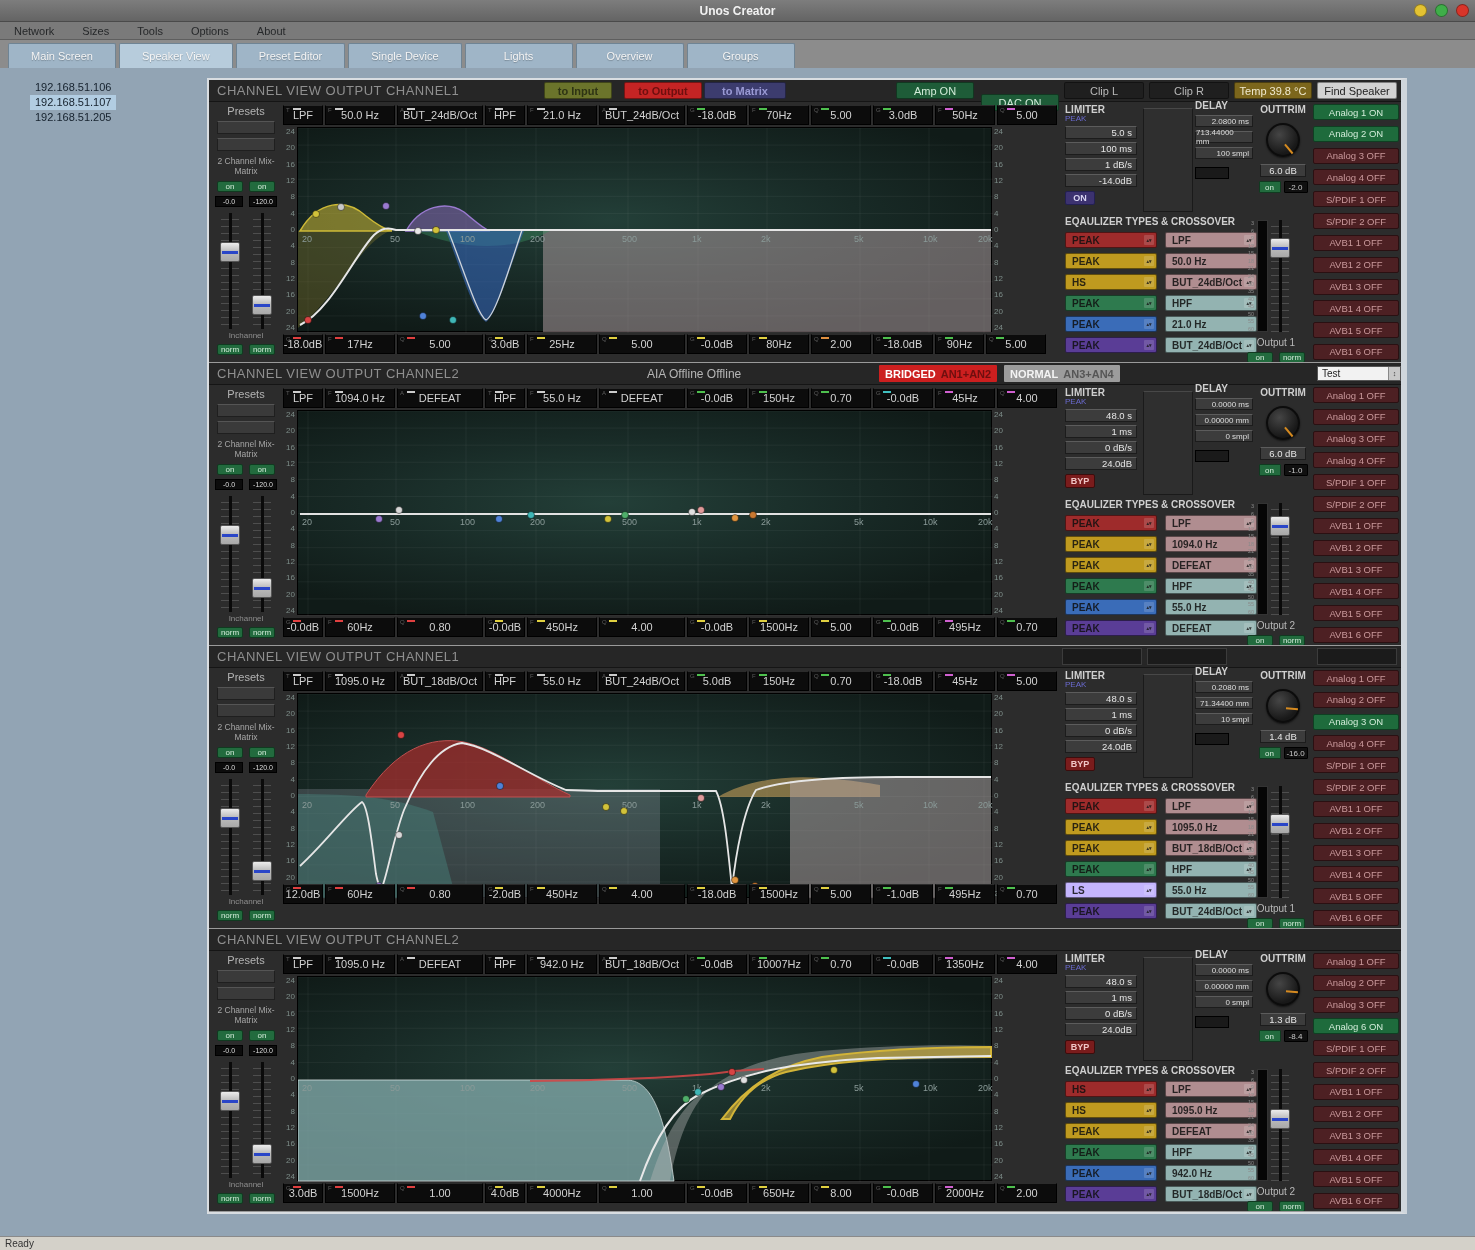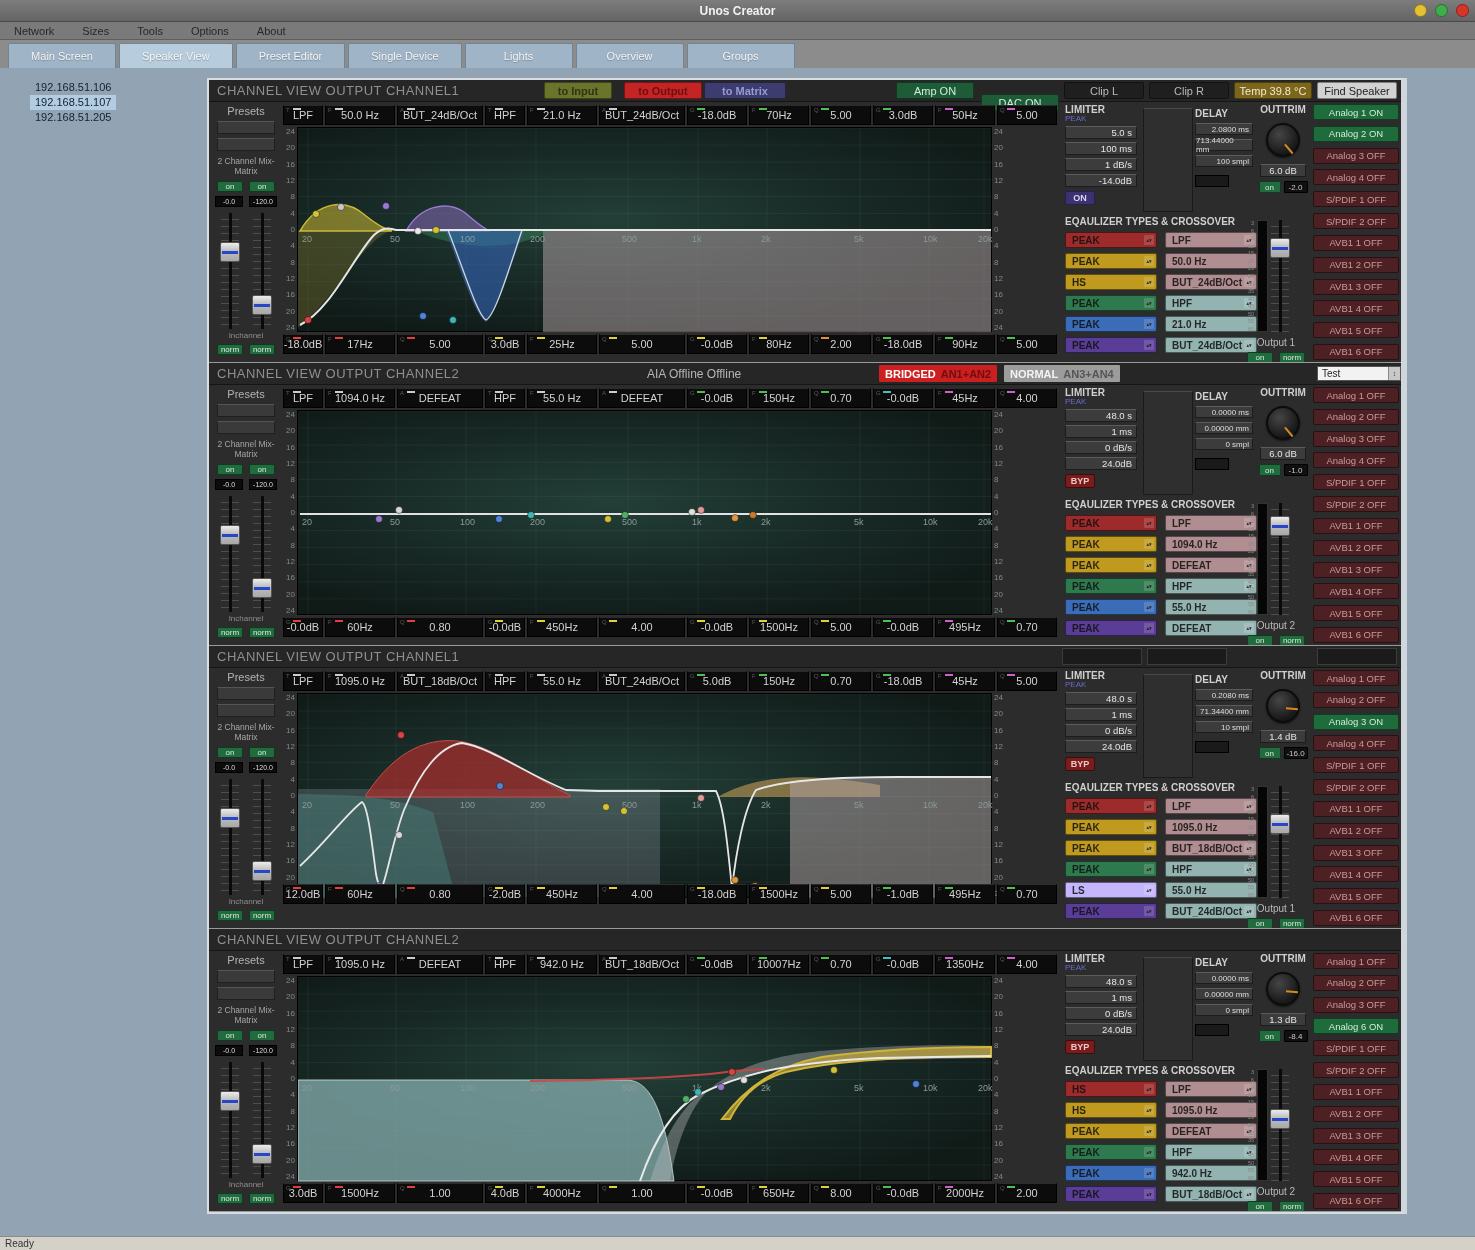--- a/index.html
+++ b/index.html
@@ -53,21 +53,21 @@
 .ylab.r{align-items:flex-start;padding-left:2px;}
 .plot{width:695px;height:205px;background:radial-gradient(ellipse 65% 60% at 45% 45%,#233f38 0%,#182a26 55%,#101b18 100%);border:1px solid #000;}
 .seclabel{color:#cfcfcf;font-size:10px;font-weight:bold;}
 .limiter{position:absolute;left:856px;top:24px;width:74px;}
 .limsub{color:#6a6ad0;font-size:8px;margin-top:-1px;}
 .vbox{width:72px;height:13px;background:#3c3c3c;border:1px solid #1c1c1c;border-top-color:#5c5c5c;color:#e6e6e6;font-size:9.5px;display:flex;align-items:center;justify-content:flex-end;padding-right:4px;margin-top:3px;}
 .limbtn{margin-top:4px;width:30px;height:14px;font-size:9px;font-weight:bold;display:flex;align-items:center;justify-content:center;border-radius:2px;}
 .limbtn.onp{background:#3c3270;color:#d8d4f0;border:1px solid #232052;}
 .limbtn.byp{background:#7a1c1c;color:#f0c6c6;border:1px solid #3c0d0d;}
 .blankbox{position:absolute;left:934px;top:28px;width:50px;height:104px;background:#2f2f2f;border:1px solid #1a1a1a;border-top-color:#484848;}
-.delay{position:absolute;left:986px;top:28px;width:60px;}
+.delay{position:absolute;left:986px;top:20px;width:60px;}
 .dbox{width:58px;height:12px;background:#3c3c3c;border:1px solid #1c1c1c;border-top-color:#5c5c5c;color:#dedede;font-size:8px;display:flex;align-items:center;justify-content:flex-end;padding-right:3px;margin-top:4px;}
 .dempty{width:34px;height:12px;background:#1a1a1a;border:1px solid #000;margin-top:8px;}
 .outtrim{position:absolute;left:1050px;top:24px;width:48px;display:flex;flex-direction:column;align-items:center;}
 .knob{position:relative;width:34px;height:34px;margin-top:8px;border-radius:50%;background:radial-gradient(circle at 38% 32%,#454545,#181818 70%);border:2px solid #0c0c0c;box-shadow:0 1px 2px rgba(0,0,0,.6);}
 .knob .ptr{position:absolute;left:50%;top:2px;width:2px;height:12px;margin-left:-1px;background:#d58a20;transform-origin:1px 15px;}
 .trimdb{width:46px;height:13px;background:#3c3c3c;border:1px solid #1c1c1c;border-top-color:#5c5c5c;color:#e6e6e6;font-size:9.5px;display:flex;align-items:center;justify-content:center;margin-top:7px;}
 .trimrow{display:flex;gap:3px;margin-top:4px;}
 .tiny{height:12px;font-size:8px;display:flex;align-items:center;justify-content:center;border-radius:1px;}
 .tiny.on{width:22px;background:#226b3e;color:#d3ecda;border:1px solid #103a20;}
 .tiny.val{width:24px;background:#101010;color:#c8c8c8;border:1px solid #000;}
@@ -348,21 +348,21 @@
         <div class="pbox" style="width: 60px;">
           <span class="k">Q</span>
           <span class="dash" style="background: rgb(224, 144, 64);"></span>
           <span>2.00</span>
         </div>
         <div class="pbox" style="width: 60px;">
           <span class="k">G</span>
           <span class="dash" style="background: rgb(78, 192, 78);"></span>
           <span>-18.0dB</span>
         </div>
-        <div class="pbox" style="width: 60px;">
+        <div class="pbox" style="width: 49px;">
           <span class="k">F</span>
           <span class="dash" style="background: rgb(78, 192, 78);"></span>
           <span>90Hz</span>
         </div>
         <div class="pbox" style="width: 60px;">
           <span class="k">Q</span>
           <span class="dash" style="background: rgb(78, 192, 78);"></span>
           <span>5.00</span>
         </div>
       </div>

